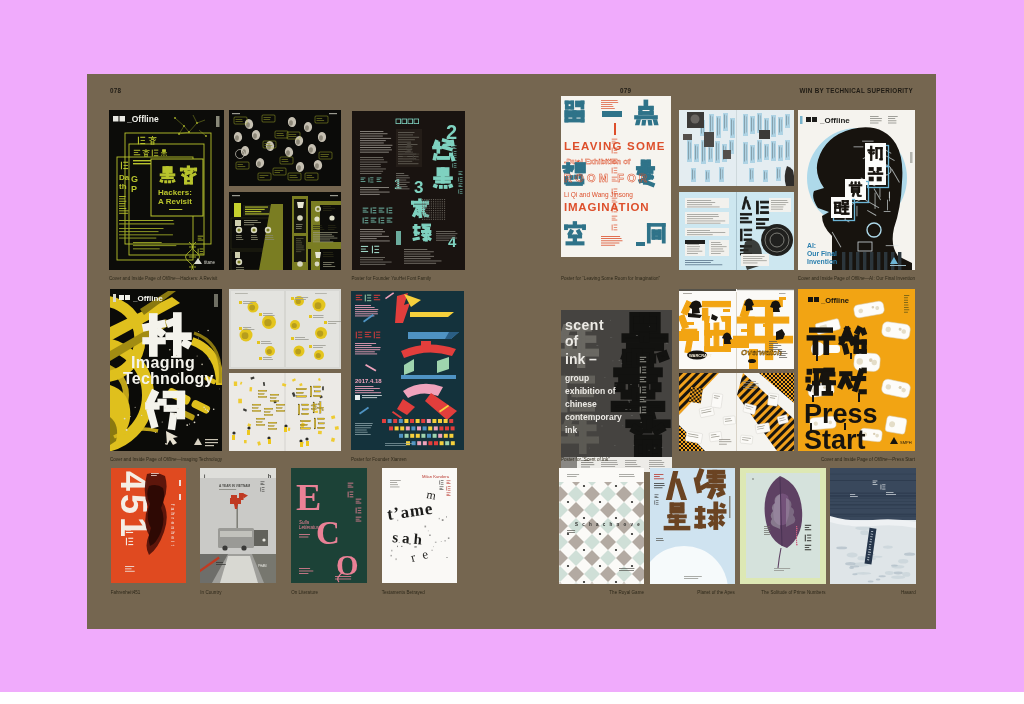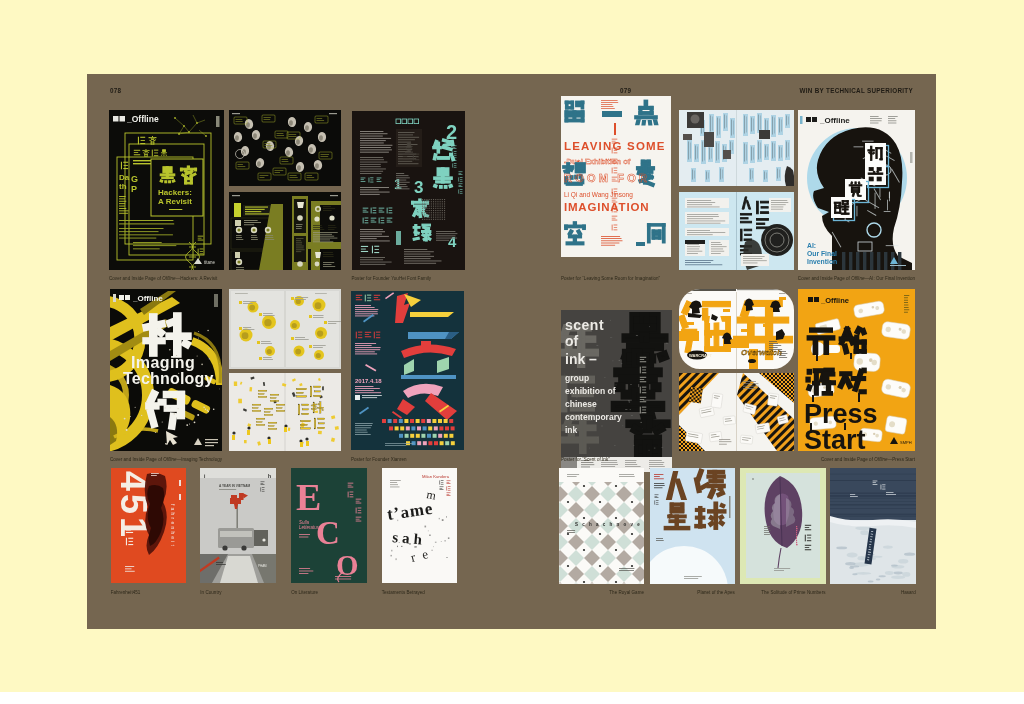--- a/index.html
+++ b/index.html
@@ -1,14 +1,14 @@
 <!DOCTYPE html>
 <html><head><meta charset="utf-8"><style>
 html,body{margin:0;padding:0;}
-#stage{position:relative;width:1024px;height:692px;background:#fef9c3;overflow:hidden;font-family:"Liberation Sans",sans-serif;}
+#stage{position:relative;width:1024px;height:692px;background:#f0abfc;overflow:hidden;font-family:"Liberation Sans",sans-serif;}
 #spread{position:absolute;left:87px;top:74px;width:849px;height:555px;background:#756650;}
 .th{position:absolute;overflow:hidden;}
 .cap{position:absolute;font-size:4.5px;color:#2c2719;white-space:nowrap;letter-spacing:0.05px;}
 .hdr{position:absolute;font-size:6.3px;font-weight:bold;color:#1f1b14;letter-spacing:.3px;}
 svg{display:block;}
 </style></head><body>
 <div id="stage">
 
 <div id="spread"></div>
 
@@ -2382,21 +2382,21 @@
         <rect x="64" y="154.0" width="12.2" height="0.7" fill="#8a8a86"></rect>
         <rect x="64" y="156.0" width="15.6" height="0.7" fill="#8a8a86"></rect>
         <rect x="88" y="150.0" width="12.8" height="0.7" fill="#8a8a86"></rect>
         <rect x="88" y="152.0" width="15.2" height="0.7" fill="#8a8a86"></rect>
         <rect x="88" y="154.0" width="14.3" height="0.7" fill="#8a8a86"></rect>
         <rect x="88" y="156.0" width="15.8" height="0.7" fill="#8a8a86"></rect>
         <rect x="88" y="158.0" width="12.8" height="0.7" fill="#8a8a86"></rect>
       </svg>
     </div>
 
-<div class="th" id="t-biannian" style="left:679px;top:289px;width:115px;height:80px;background:#fbfaf7;border-radius:21px;">
+<div class="th" id="t-biannian" style="left:679px;top:289px;width:115px;height:80px;background:#fbfaf7;">
       <svg width="115" height="80" viewBox="0 0 115 80">
         <rect x="0" y="0" width="57" height="2" fill="#55524a"></rect>
         <rect x="58" y="0" width="57" height="1.2" fill="#8a867e"></rect>
         <rect x="57" y="3" width="1" height="77" fill="#d8d2c6"></rect>
         <g transform="translate(-2,9) scale(0.58)" fill="#f2a412" stroke="#f2a412" stroke-width="2">
           <rect x="12" y="6" width="10" height="22" transform="rotate(25 17.0 17.0)"></rect>
           <rect x="6" y="30" width="10" height="22" transform="rotate(-20 11.0 41.0)"></rect>
           <rect x="8" y="54" width="26" height="9"></rect>
           <rect x="16" y="68" width="9" height="26" transform="rotate(10 20.5 81.0)"></rect>
           <rect x="44" y="6" width="48" height="9"></rect>

